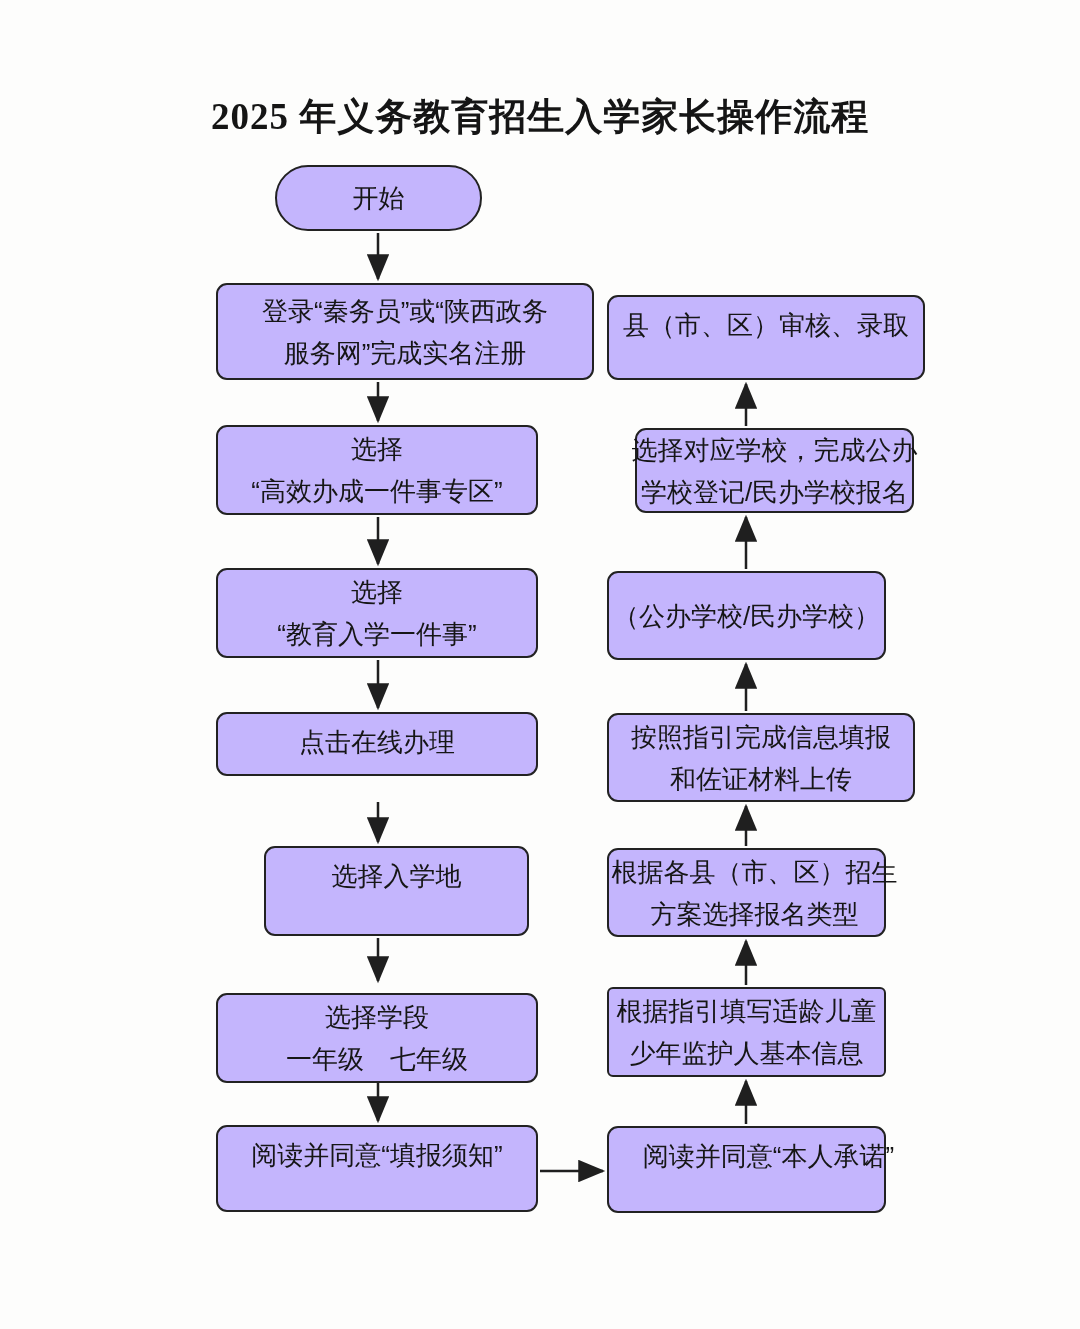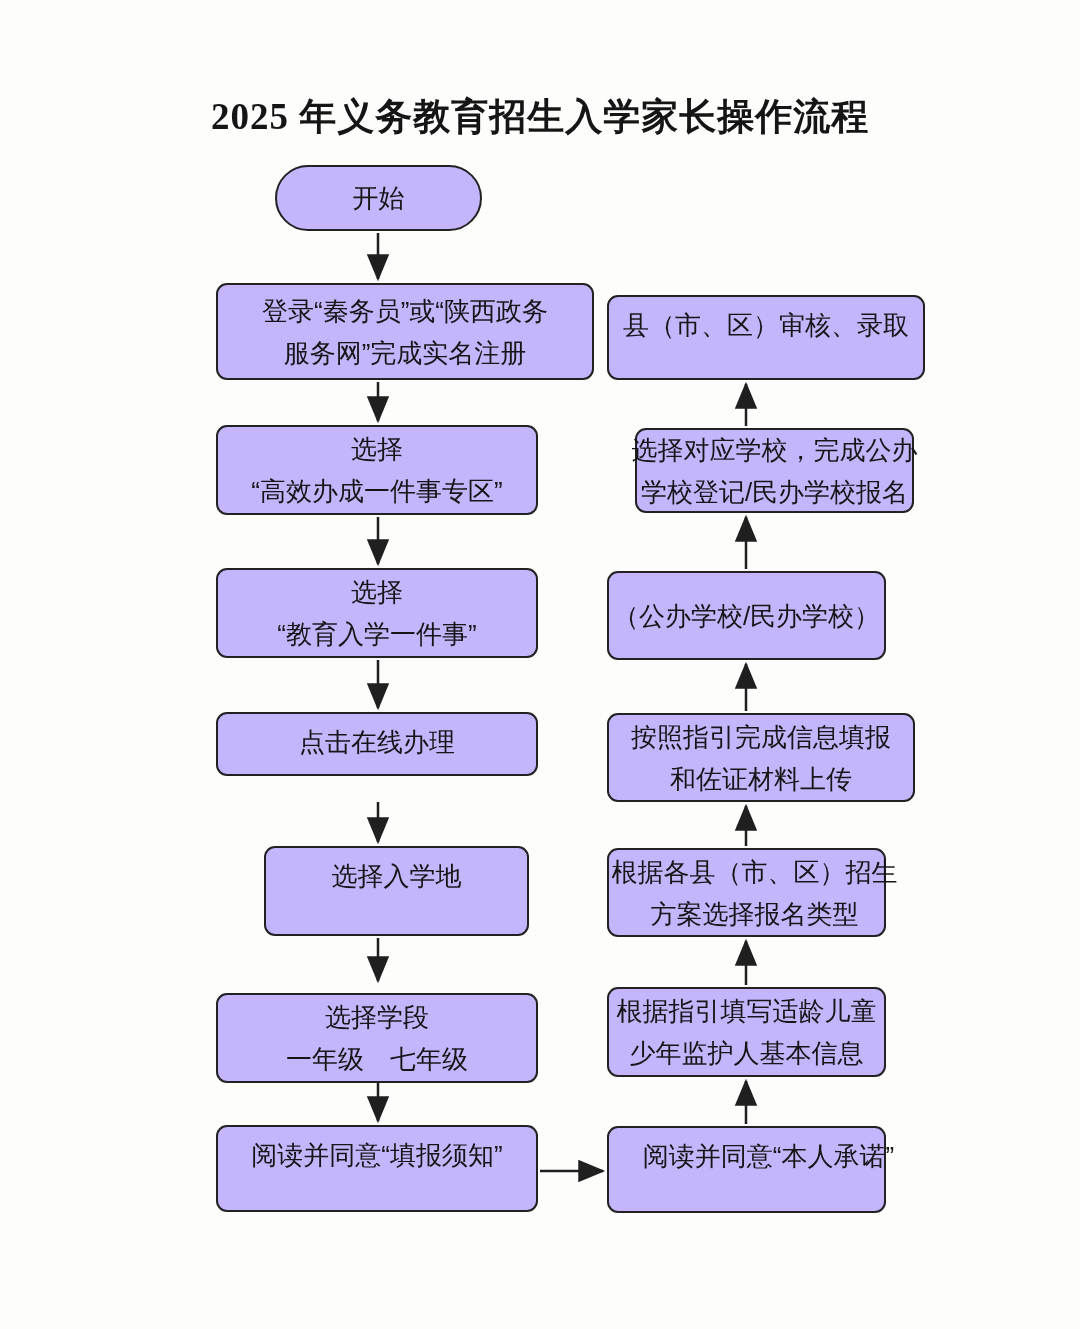--- a/index.html
+++ b/index.html
@@ -146,21 +146,21 @@
   <div class="node box" style="left:607px; top:713px; width:308px; height:89px;">
     <div class="ln">按照指引完成信息填报</div>
     <div class="ln">和佐证材料上传</div>
   </div>
 
   <div class="node box" style="left:607px; top:848px; width:279px; height:89px;padding-left:16px;">
     <div class="ln">根据各县（市、区）招生</div>
     <div class="ln">方案选择报名类型</div>
   </div>
 
-  <div class="node box" style="left:607px; top:987px; width:279px; height:90px;">
+  <div class="node box" style="left:607px; top:987px; width:279px; height:90px;border-radius:6px;">
     <div class="ln">根据指引填写适龄儿童</div>
     <div class="ln">少年监护人基本信息</div>
   </div>
 
   <div class="node box pt" style="left:607px; top:1126px; width:279px; height:87px;padding-left:44px;">
     <div class="ln">阅读并同意“本人承诺”</div>
   </div>
 
 </div>
 

